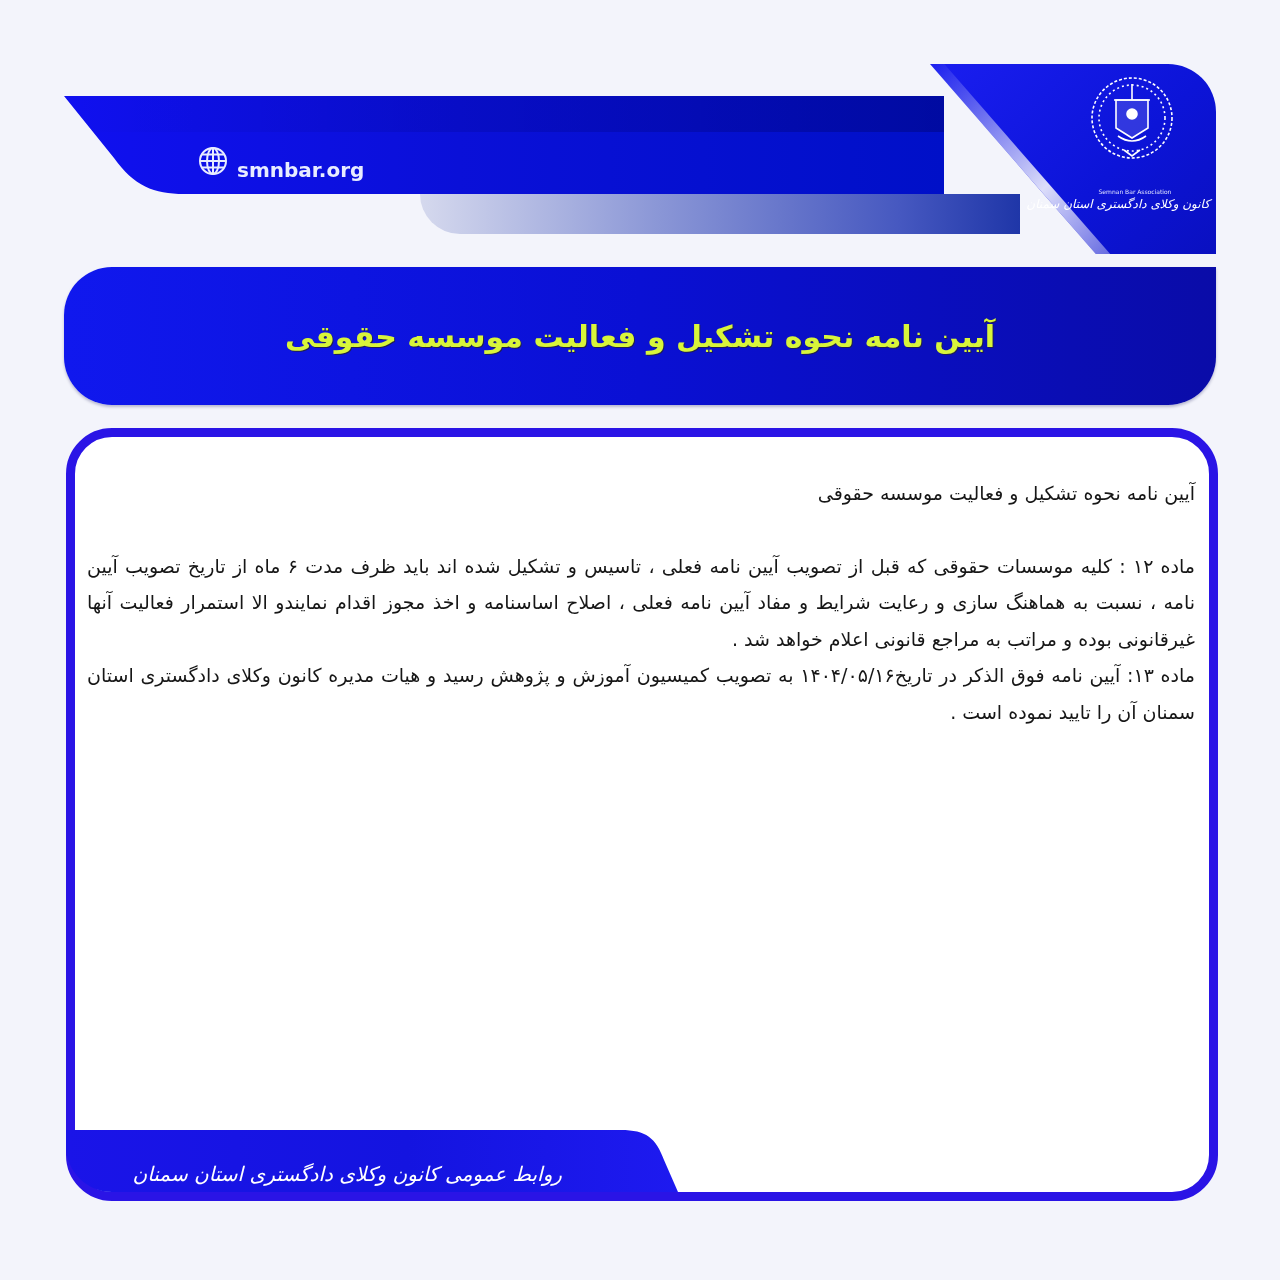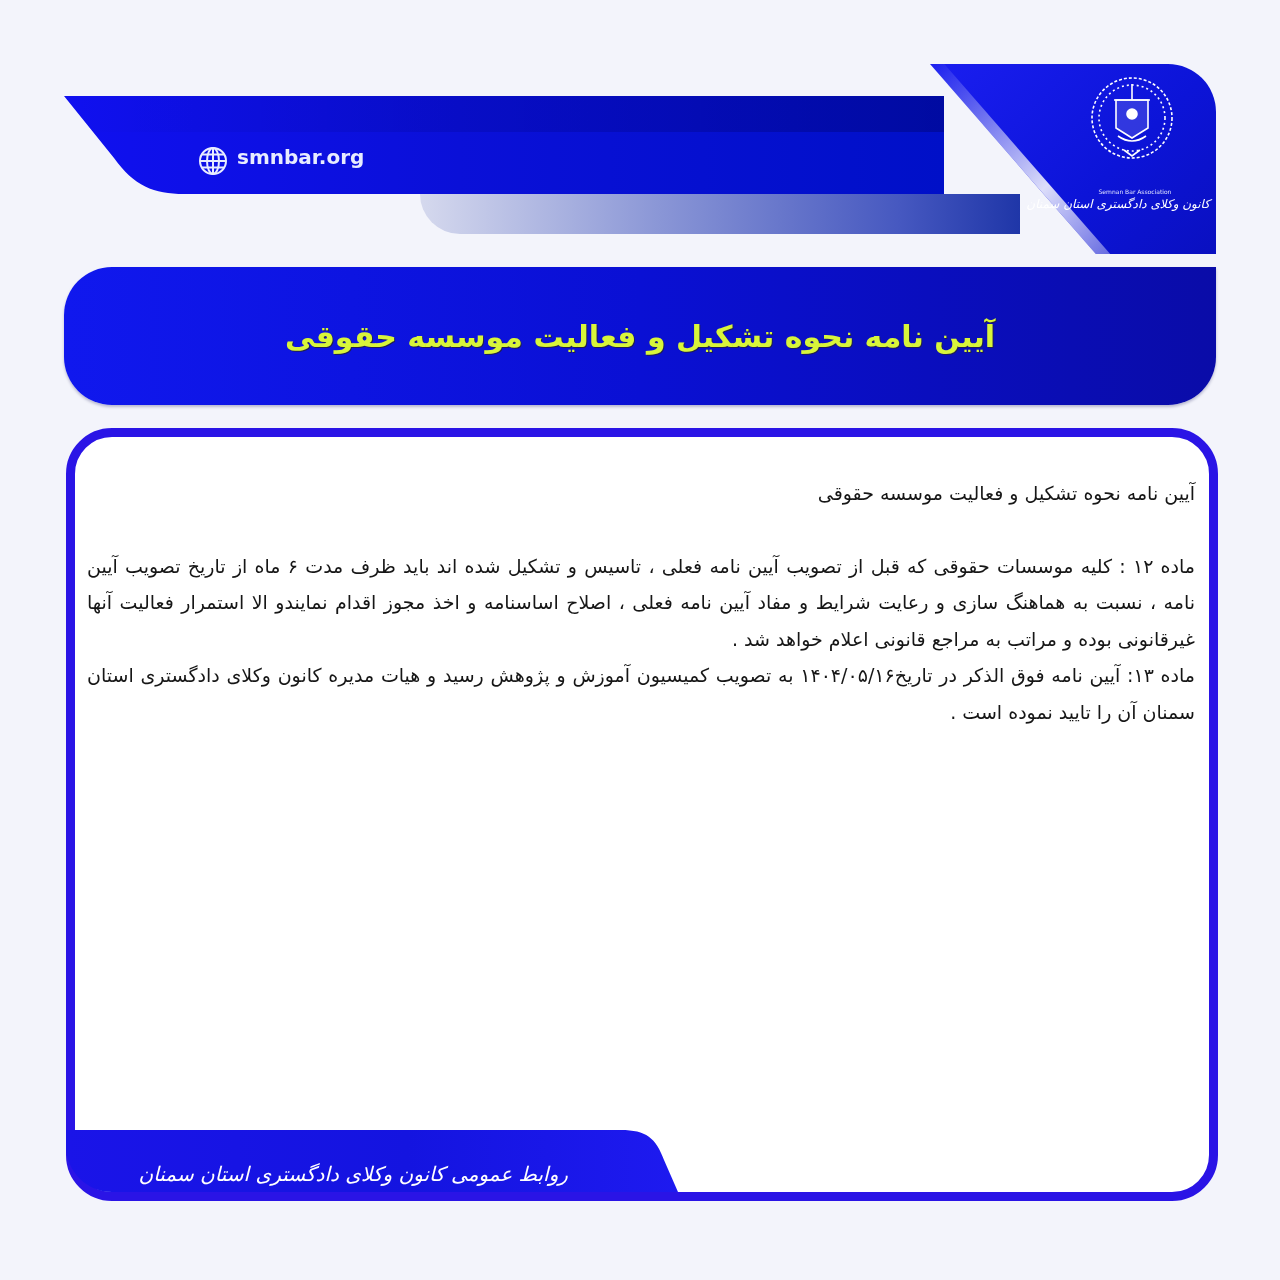--- a/index.html
+++ b/index.html
@@ -29,21 +29,21 @@
     border-top-right-radius: 48px;
     clip-path: polygon(0 0, 100% 0, 100% 100%, 58% 100%);
   }
   .logo-slash {
     position: absolute; left: 930px; top: 64px; width: 286px; height: 190px;
     background: linear-gradient(135deg, rgba(255,255,255,0) 0%, rgba(255,255,255,0.95) 50%, rgba(255,255,255,0) 100%);
     clip-path: polygon(0 0, 5% 0, 63% 100%, 58% 100%);
     opacity: .9;
   }
   .site-link {
-    position: absolute; left: 197px; top: 145px; display: flex; align-items: flex-start; gap: 8px;
+    position: absolute; left: 197px; top: 145px; display: flex; align-items: flex-end; gap: 8px;
     color: #e8ecff; font-family: "DejaVu Sans", sans-serif; font-weight: bold; font-size: 20px;
     text-decoration: none;
   }
   .site-link svg { width: 32px; height: 32px; }
   .emblem {
     position: absolute; left: 1086px; top: 72px; width: 92px; height: 94px;
   }
   .logo-caption {
     position: absolute; left: 1060px; top: 170px; width: 150px; text-align: center;
     color: #fff; font-family: "DejaVu Serif", serif; font-style: italic; font-size: 12px;
@@ -77,21 +77,21 @@
   }
   .card-body .heading { margin-bottom: 36px; }
   .card-body p { margin: 0; }
   .footer-band {
     position: absolute; left: 66px; top: 1130px; width: 620px; height: 62px;
     background: linear-gradient(90deg, #1a14e8 0%, #1414e0 55%, #1e1af0 100%);
     clip-path: path("M0 0 L555 0 C580 0 590 8 598 30 L612 62 L0 62 Z");
     border-bottom-left-radius: 46px;
   }
   .footer-text {
-    position: absolute; left: 188px; top: 1162px; width: 380px; text-align: left;
+    position: absolute; left: 182px; top: 1162px; width: 380px; text-align: left;
     color: #fff; font-family: "DejaVu Serif", serif; font-style: italic; font-size: 20px;
     direction: rtl; white-space: nowrap;
   }
 </style>
 </head>
 <body>
 
 <div class="hdr-band"></div>
 <div class="hdr-strip"></div>
 <div class="logo-panel"></div>

